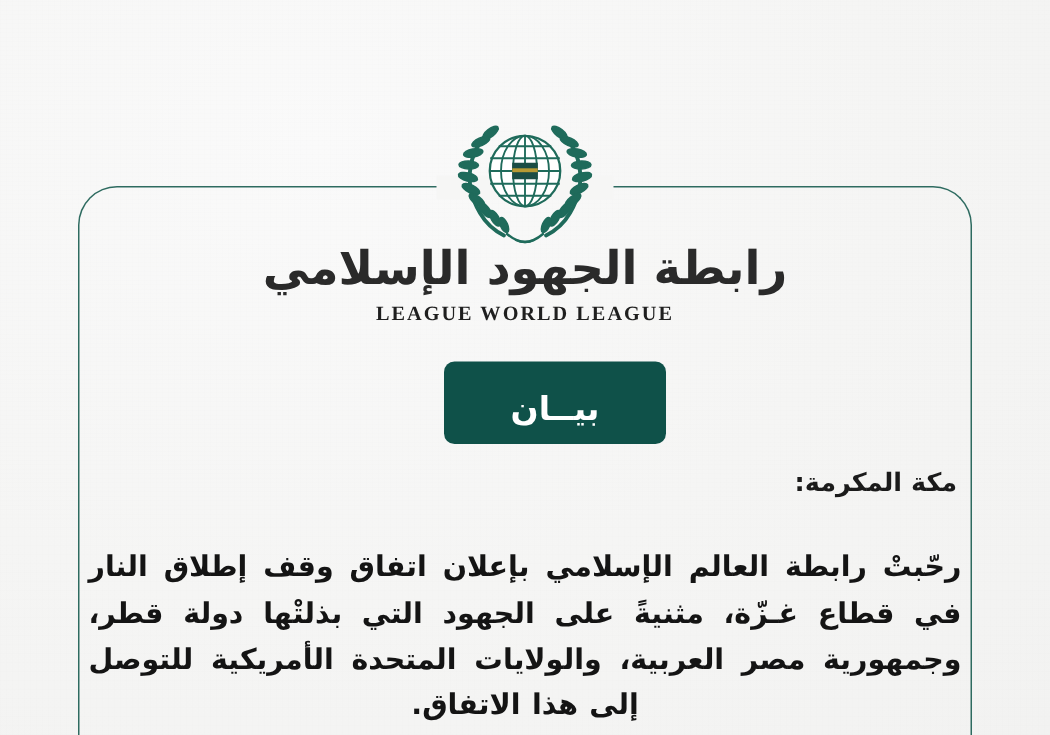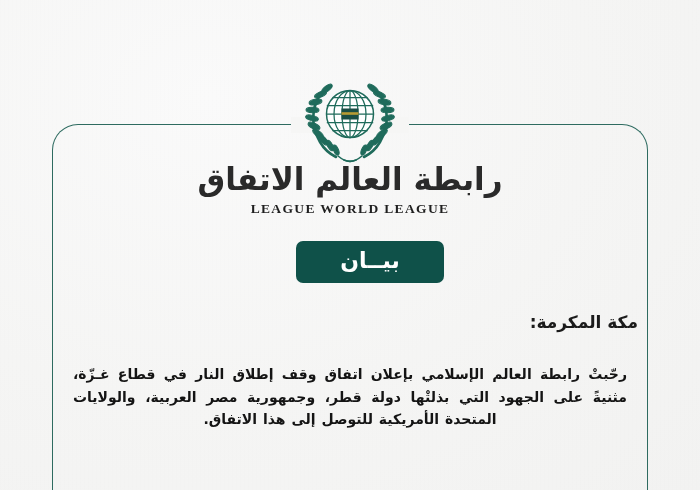--- a/index.html
+++ b/index.html
@@ -107,21 +107,21 @@
     left: 0;
     right: 0;
     top: 241px;
     display: flex;
     justify-content: center;
   }
   .badge {
     background: #0f5149;
     color: #ffffff;
     border-radius: 7px;
-    padding: 6px 44px 8px;
+    padding: 19px 44px 8px;
     font-size: 22px;
     font-weight: 700;
     line-height: 1.25;
     letter-spacing: 1px;
     direction: rtl;
     min-width: 118px;
     text-align: center;
     box-sizing: border-box;
     margin-left: 40px;
   }
@@ -141,26 +141,26 @@
     font-weight: 700;
     color: #1b1b1b;
     letter-spacing: .3px;
   }
 
   .statement {
     position: absolute;
     top: 363px;
     right: 52px;
     width: 596px;
-    padding: 0 21px;
+    padding: 0 7px;
     box-sizing: border-box;
     direction: rtl;
     text-align: justify;
     text-align-last: center;
-    font-size: 14px;
+    font-size: 19px;
     font-weight: 700;
     line-height: 1.62;
     color: #141414;
     letter-spacing: .1px;
     word-spacing: 1px;
   }
 </style>
 </head>
 <body>
 
@@ -225,21 +225,21 @@
           <ellipse cx="64" cy="76" rx="5.4" ry="2.4" transform="rotate(-66 64 76)"></ellipse>
         </g>
 
         <path d="M38 82 C44 87 50 89 56 86" fill="none" stroke-width="1.6" stroke-linecap="round"></path>
         <path d="M62 82 C56 87 50 89 44 86" fill="none" stroke-width="1.6" stroke-linecap="round"></path>
       </g>
     </svg>
   </div>
 
   <div class="wordmark">
-    <span class="wordmark-ar">رابطة العالم الاتفاق</span>
+    <span class="wordmark-ar">رابطة الجهود الإسلامي</span>
     <span class="wordmark-en">LEAGUE WORLD LEAGUE</span>
   </div>
 
   <div class="badge-wrap">
     <div class="badge">بيــان</div>
   </div>
 
   <div class="dateline">مكة المكرمة:</div>
 
   <div class="statement">رحّبتْ رابطة العالم الإسلامي بإعلان اتفاق وقف إطلاق النار في قطاع غـزّة، مثنيةً على الجهود التي بذلتْها دولة قطر، وجمهورية مصر العربية، والولايات المتحدة الأمريكية للتوصل إلى هذا الاتفاق.</div>

